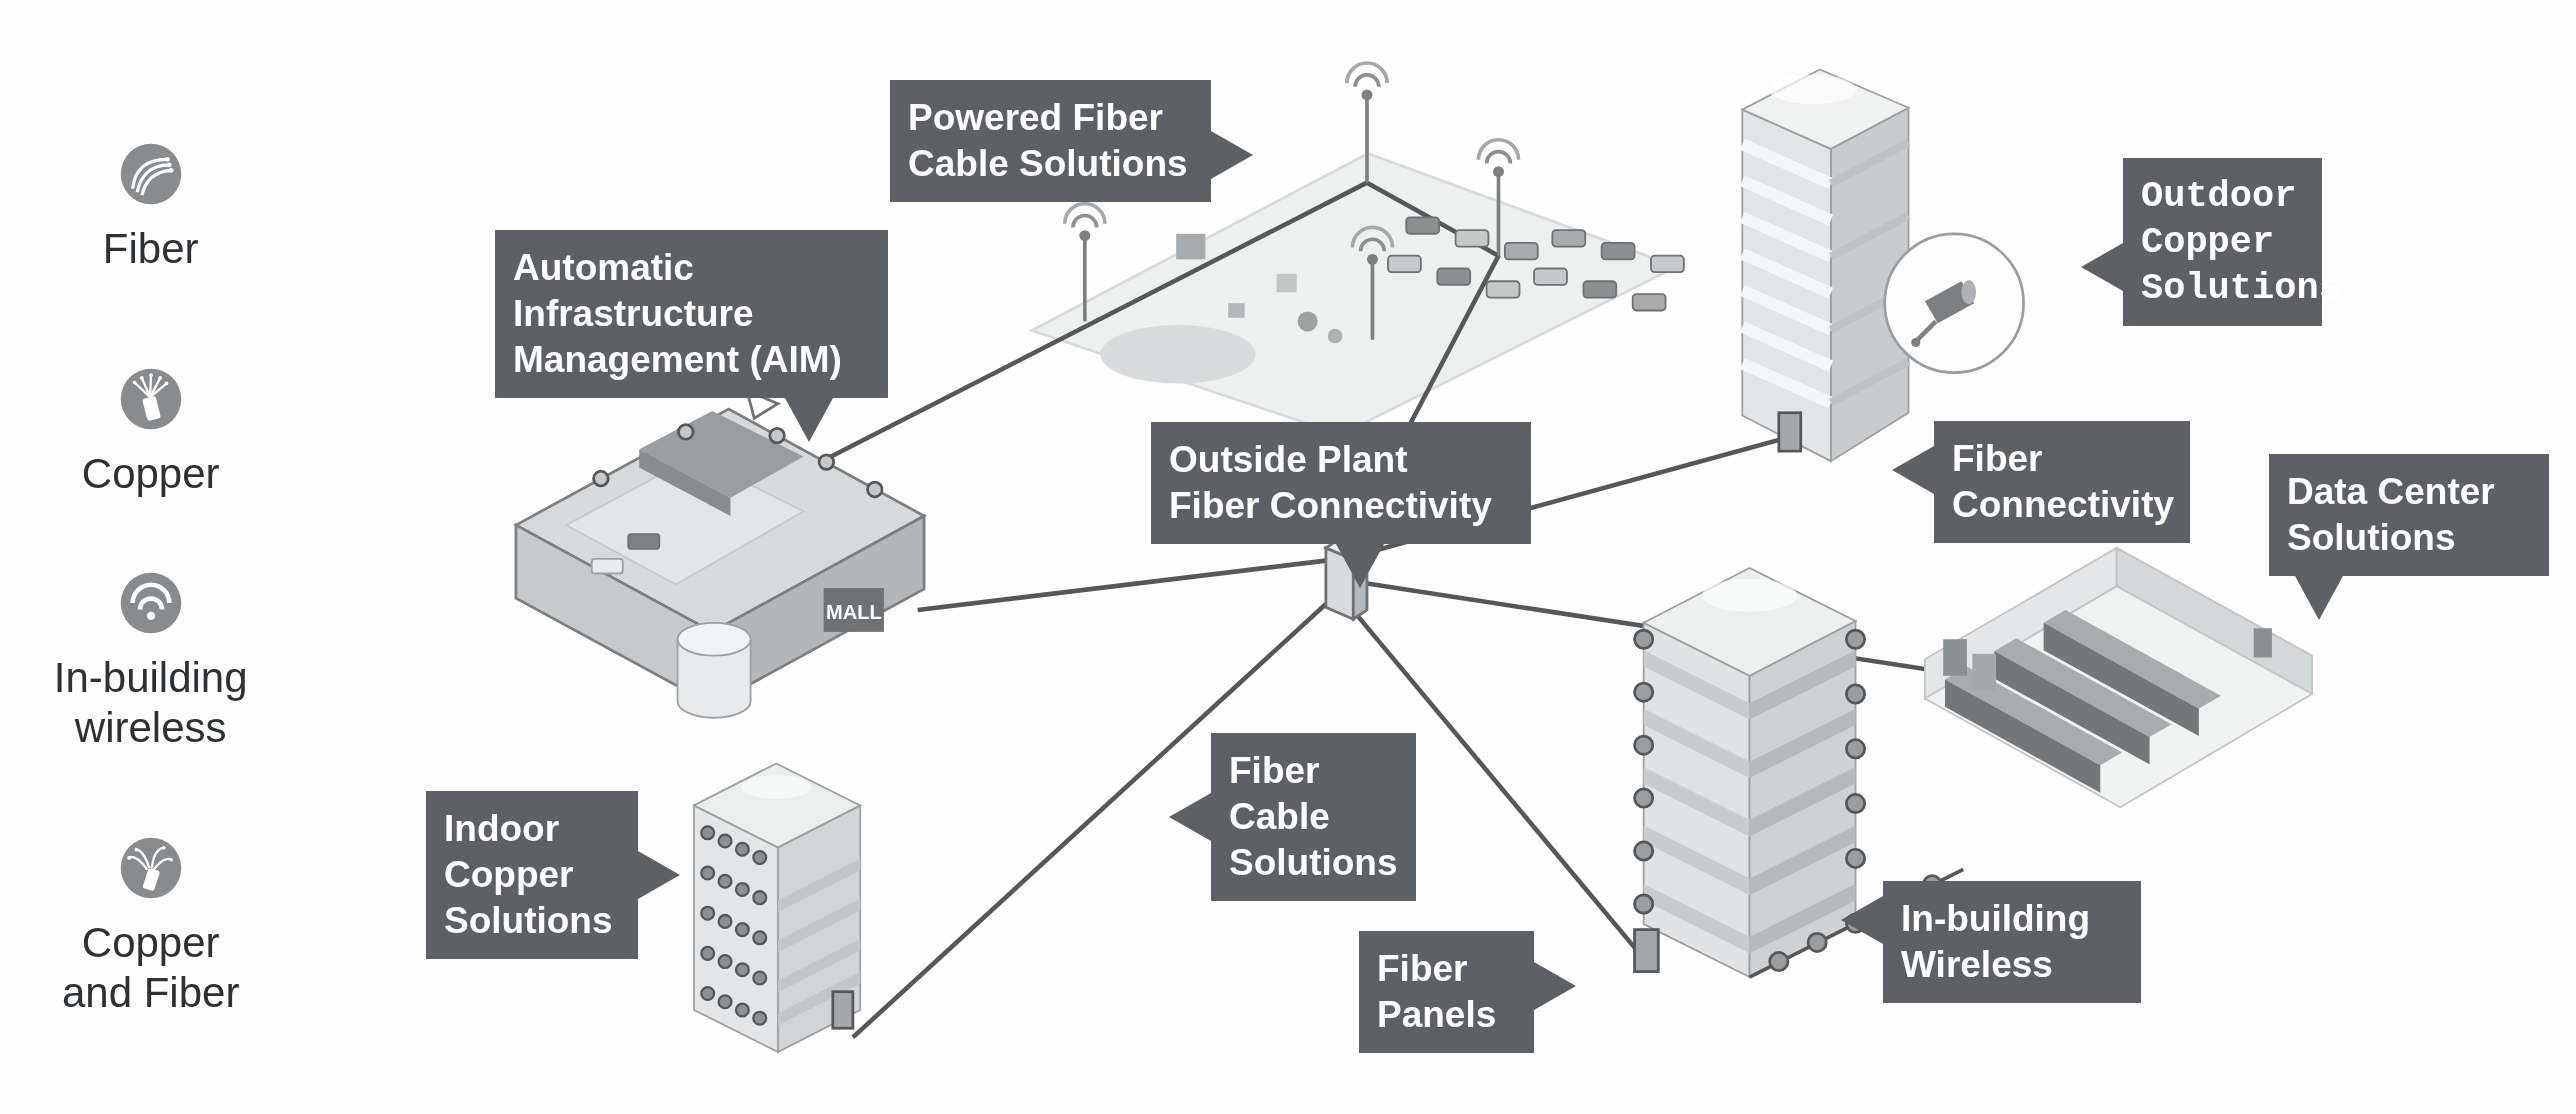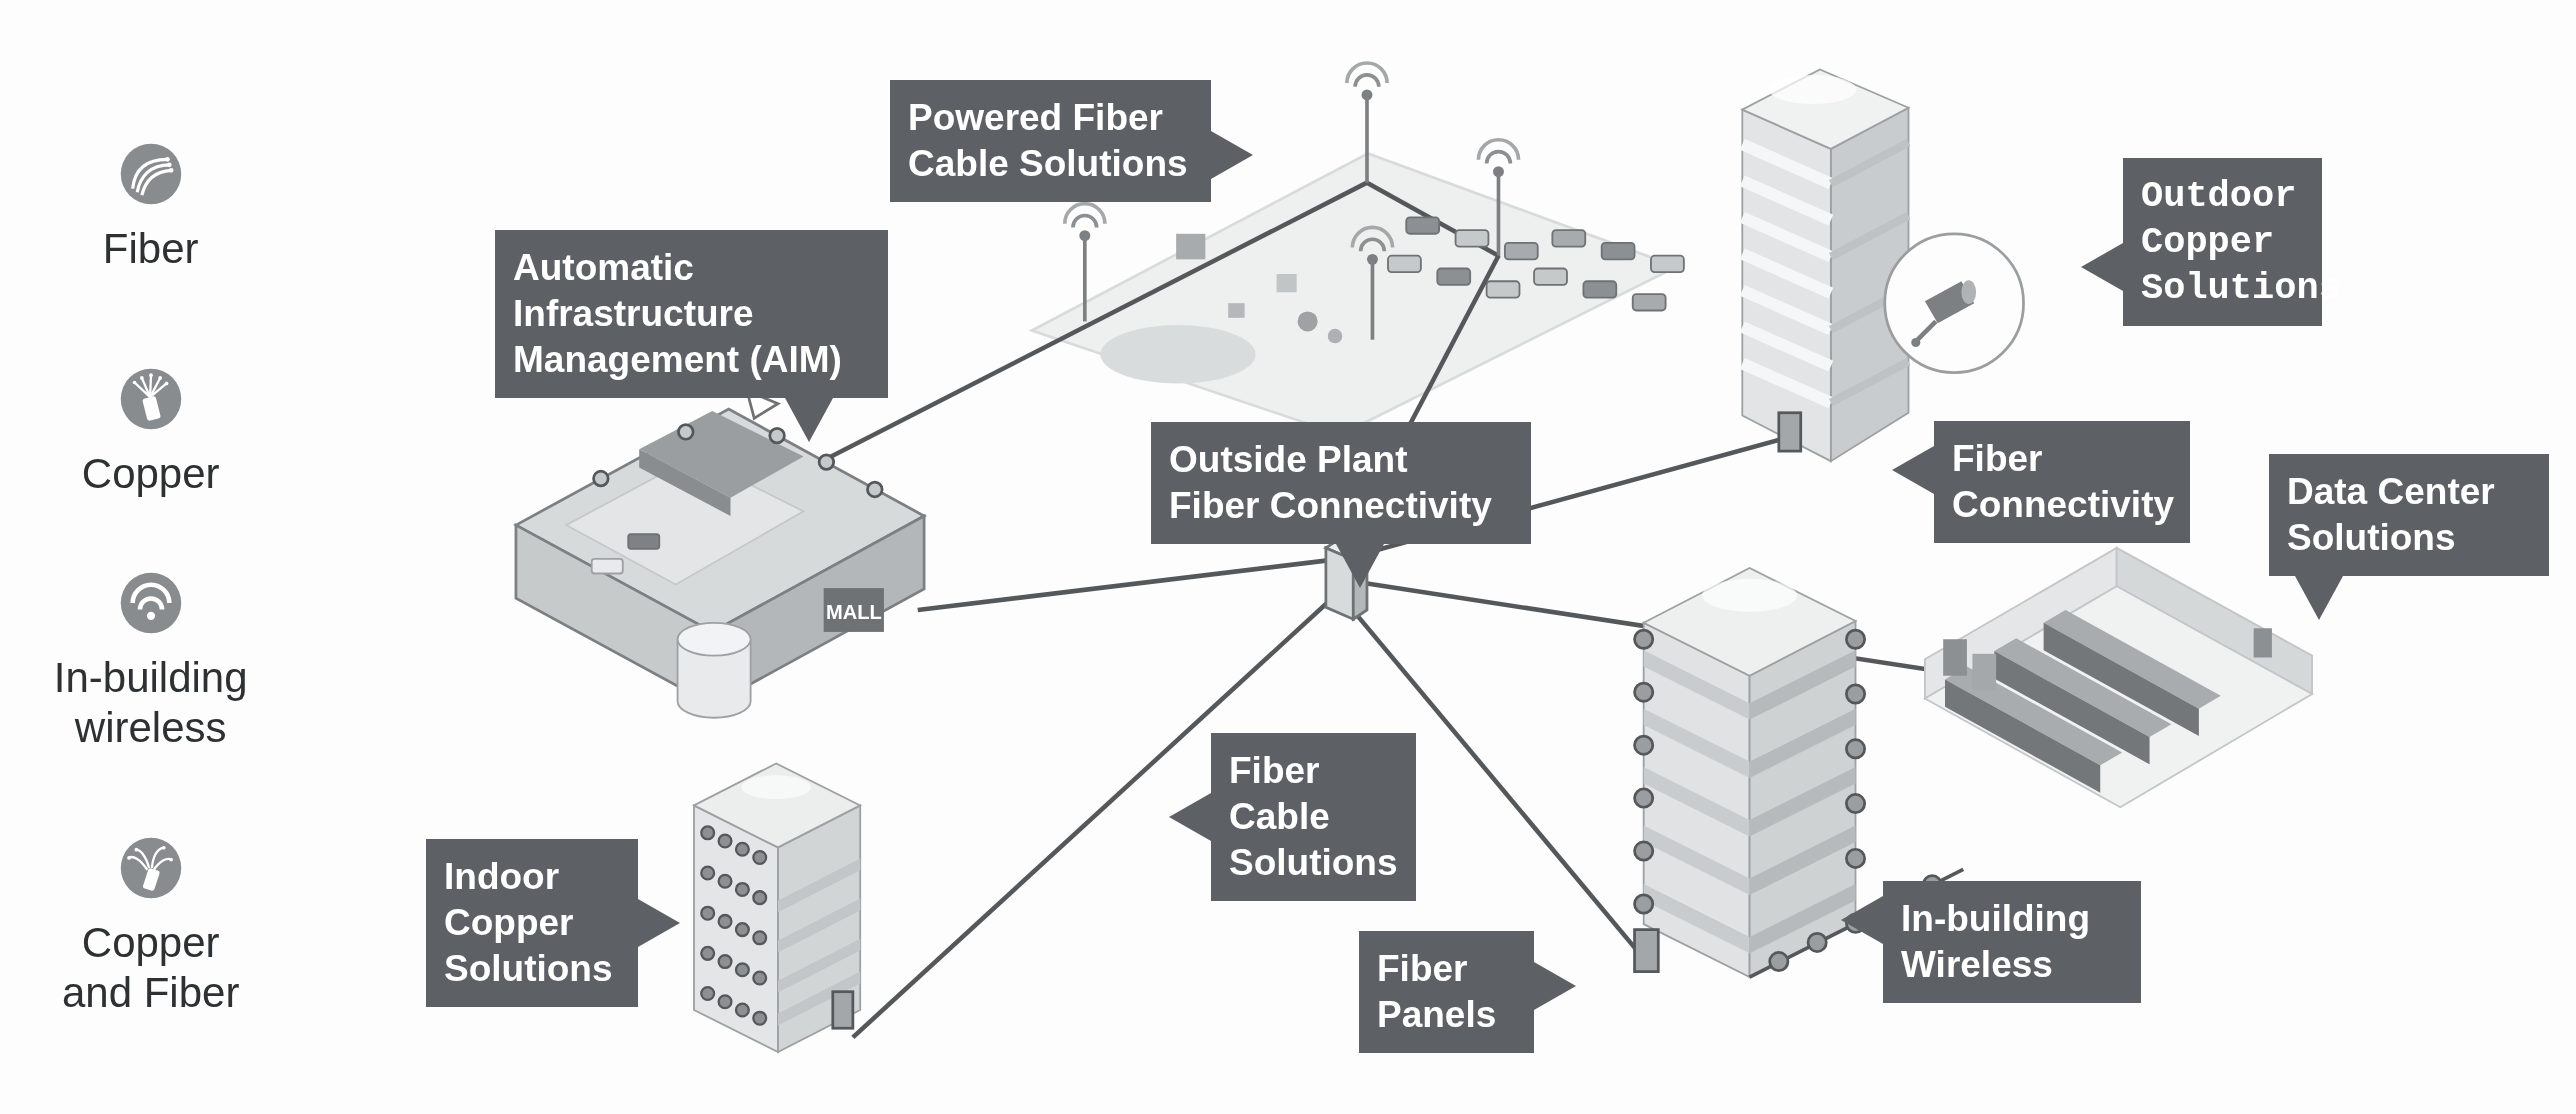--- a/index.html
+++ b/index.html
@@ -358,21 +358,21 @@
   <div class="callout pt-l" style="left:2123px;top:158px;width:199px;font-family:Liberation Mono, monospace;--py:65%;">Outdoor
 Copper
 Solutions</div>
 
   <div class="callout pt-l" style="left:1934px;top:421px;width:256px;--py:40%;">Fiber
 Connectivity</div>
 
   <div class="callout pt-d" style="left:2269px;top:454px;width:280px;--px:18%;">Data Center
 Solutions</div>
 
-  <div class="callout pt-r" style="left:426px;top:791px;width:212px;margin-top:48px;--py:50%;">Indoor
+  <div class="callout pt-r" style="left:426px;top:791px;width:212px;--py:50%;">Indoor
 Copper
 Solutions</div>
 
   <div class="callout pt-l" style="left:1211px;top:733px;width:205px;--py:50%;">Fiber
 Cable
 Solutions</div>
 
   <div class="callout pt-r" style="left:1359px;top:931px;width:175px;--py:45%;">Fiber
 Panels</div>
 

